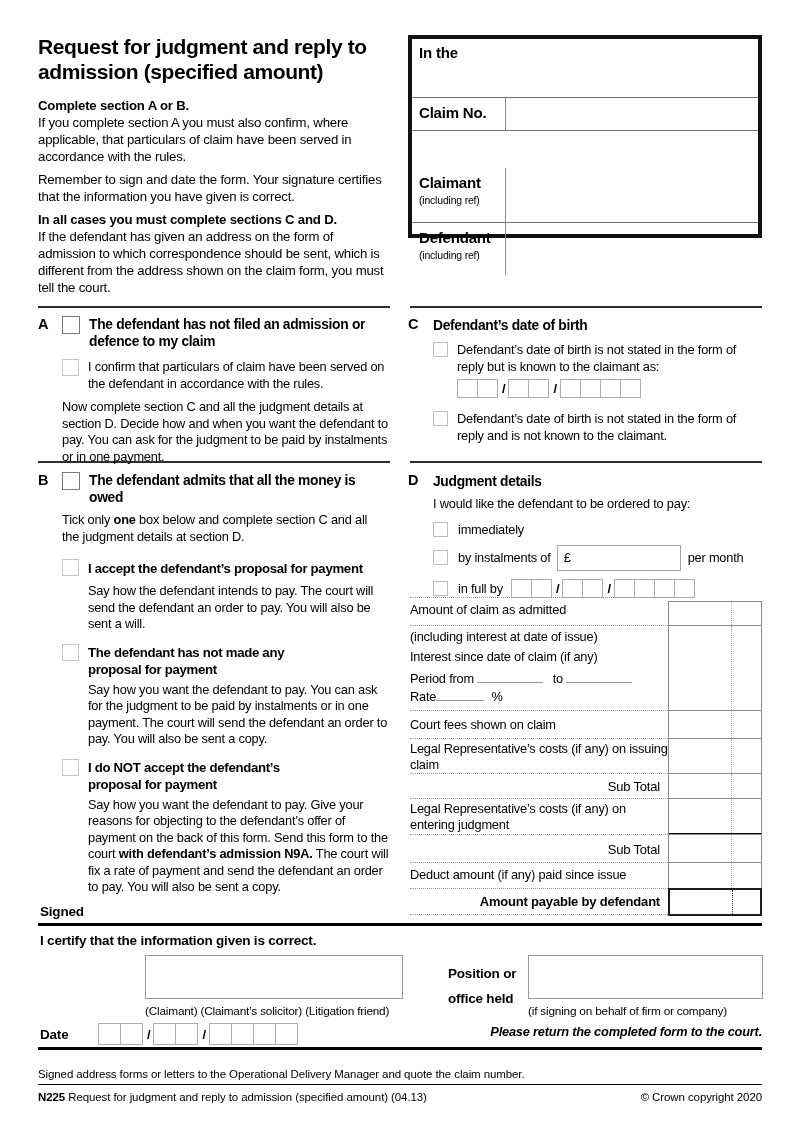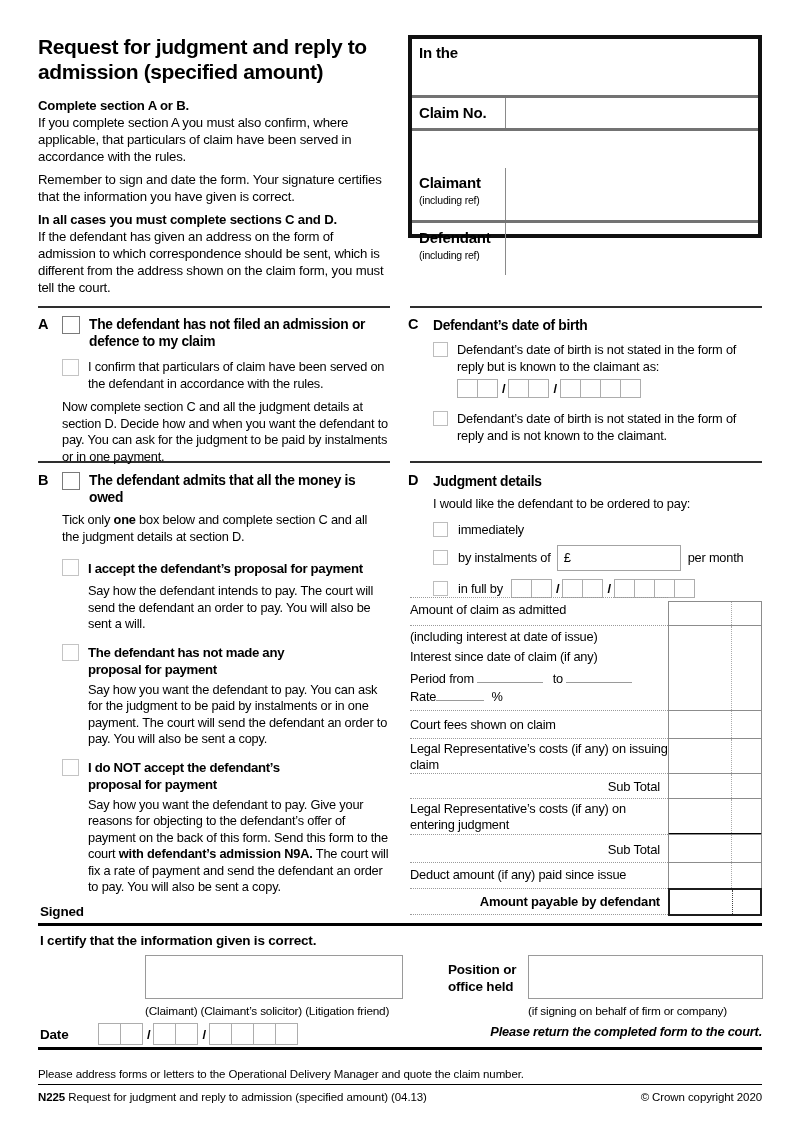--- a/index.html
+++ b/index.html
@@ -12,21 +12,21 @@
   .abs { position:absolute; }
 
   
   .title { left:38px; top:34px; width:364px; font-size:21px; font-weight:bold; line-height:25px; letter-spacing:-0.4px; }
   .intro { left:38px; top:97px; width:354px; font-size:13.2px; line-height:17px; }
   .intro .lead { display:block; font-weight:bold; }
   .intro p { margin-bottom:6px; }
 
   
   .court-box { left:408px; top:35px; width:354px; height:203px; border:4px solid #111; background:#fff; }
-  .cb-row { display:flex; border-bottom:3px solid #737373; }
+  .cb-row { display:flex; border-bottom:1px solid #737373; }
   .cb-row:last-child { border-bottom:none; }
   .cb-inthe { height:59px; padding:5px 7px; font-weight:bold; font-size:15px; }
   .cb-lbl { width:94px; border-right:1px solid #8a8a8a; padding:6px 6px 4px 7px; font-weight:bold; font-size:15px; line-height:17px; }
   .cb-lbl .small { display:block; font-weight:normal; font-size:10.5px; margin-top:1px; }
   .cb-val { flex:1; }
   .r-claimno { height:33px; }
   .r-claimant { height:55px;margin-top:37px; }
   .r-defendant { height:52px; }
 
   
@@ -312,21 +312,21 @@
 </div>
 
 <div class="abs heavy" style="top:923px"></div>
 
 <span class="abs certify-head">I certify that the information given is correct.</span>
 
 <span class="abs lbl-b" style="left:40px;top:904px">Signed</span>
 <div class="abs fieldbox" style="left:145px;top:955px;width:258px;height:44px"></div>
 <span class="abs hint" style="left:145px;top:1004px">(Claimant) (Claimant’s solicitor) (Litigation friend)</span>
 
-<span class="abs lbl-b" style="left:448px;top:961px;width:80px;line-height:17px">Position or office held</span>
+<span class="abs lbl-b" style="left:448px;top:961px;width:80px;line-height:25px">Position or office held</span>
 <div class="abs fieldbox" style="left:528px;top:955px;width:235px;height:44px"></div>
 <span class="abs hint" style="left:528px;top:1004px">(if signing on behalf of firm or company)</span>
 
 <span class="abs return-note" style="left:448px;top:1024px;width:314px">Please return the completed form to the court.</span>
 
 <span class="abs lbl-b" style="left:40px;top:1027px">Date</span>
 <div class="abs dategroup big" style="left:98px;top:1023px;margin-top:0">
   <div class="bx"></div>
     <div class="bx"></div>
   <span class="slash">/</span>
@@ -334,16 +334,16 @@
     <div class="bx"></div>
   <span class="slash">/</span>
   <div class="bx"></div>
     <div class="bx"></div>
     <div class="bx"></div>
     <div class="bx"></div>
 </div>
 
 <div class="abs heavy" style="top:1047px"></div>
 
-<span class="abs foot" style="left:38px;top:1068px">Please address forms or letters to the Operational Delivery Manager and quote the claim number.</span>
+<span class="abs foot" style="left:38px;top:1068px">Signed address forms or letters to the Operational Delivery Manager and quote the claim number.</span>
 <div class="abs thin" style="top:1084px"></div>
 <span class="abs foot" style="left:38px;top:1091px"><b>N225</b><span> Request for judgment and reply to admission (specified amount) (04.13)</span></span>
 <span class="abs foot" style="right:38px;top:1091px">© Crown copyright 2020</span>
 
 </body></html>

